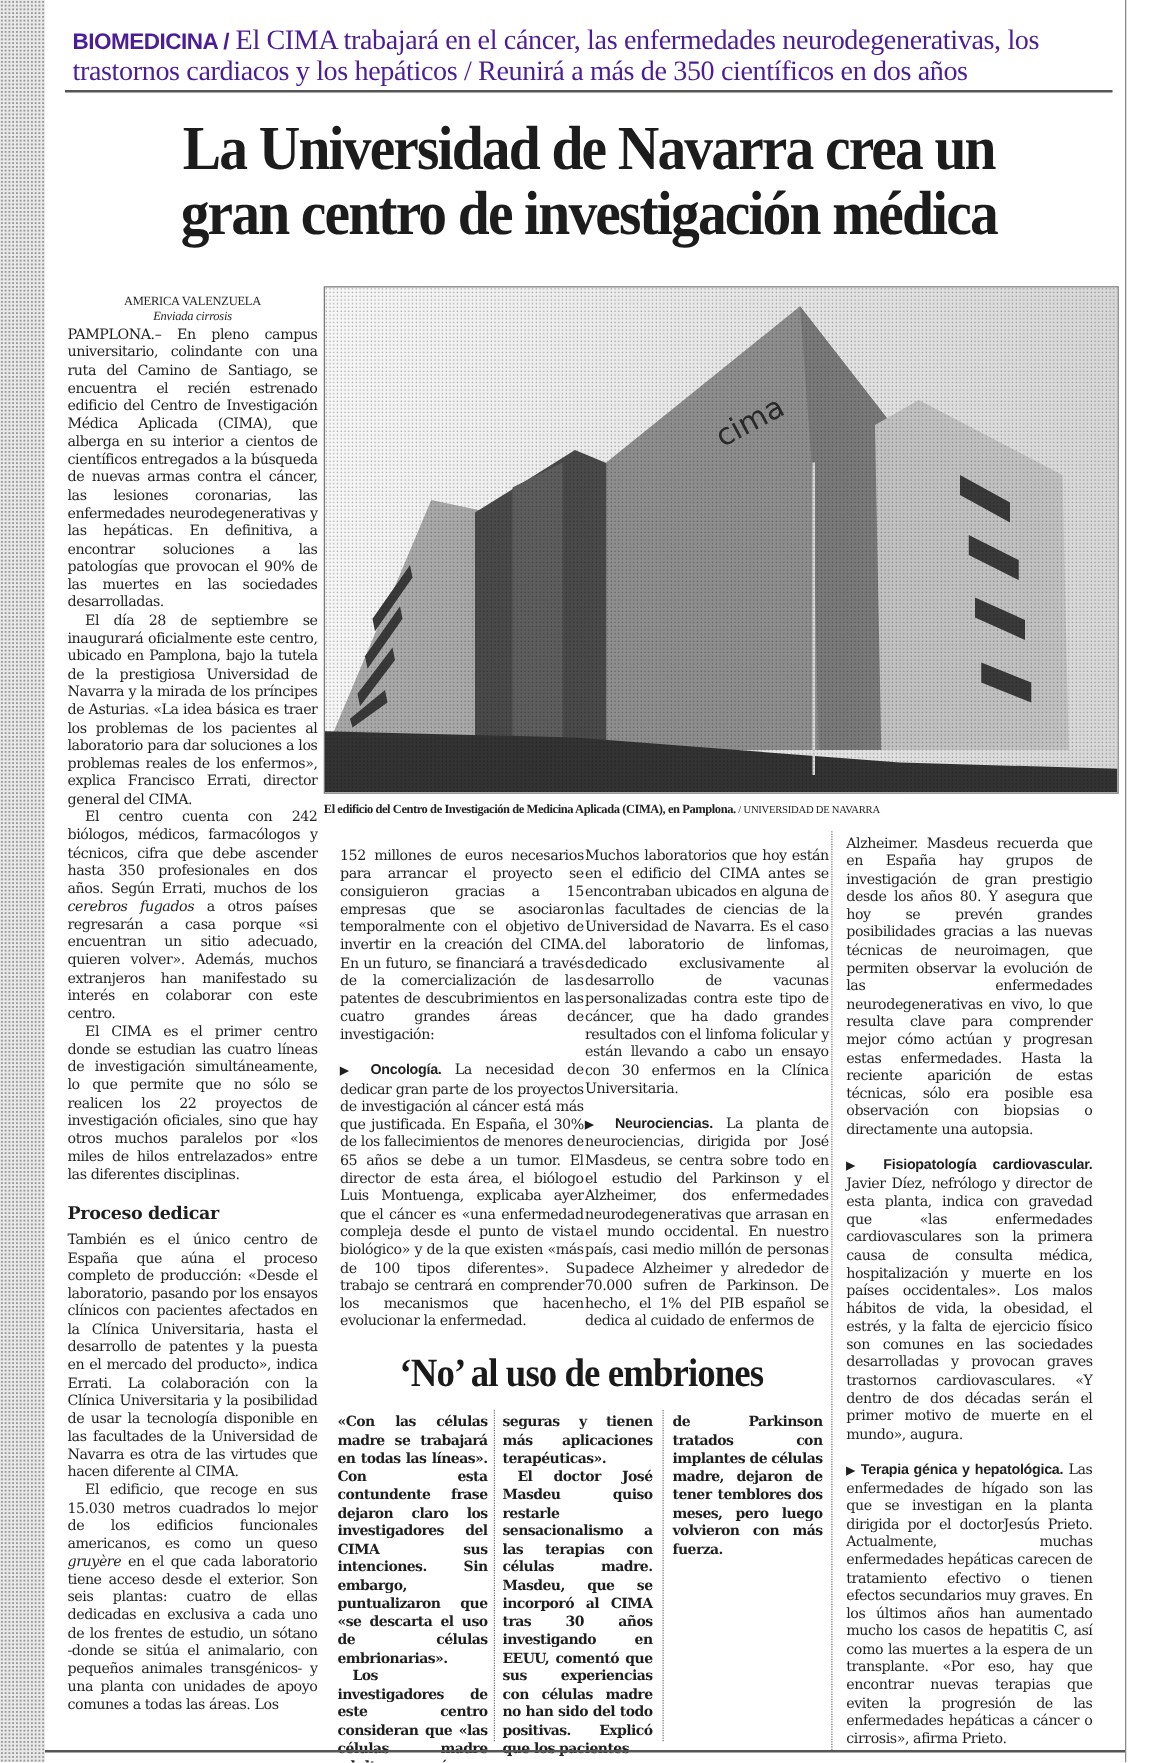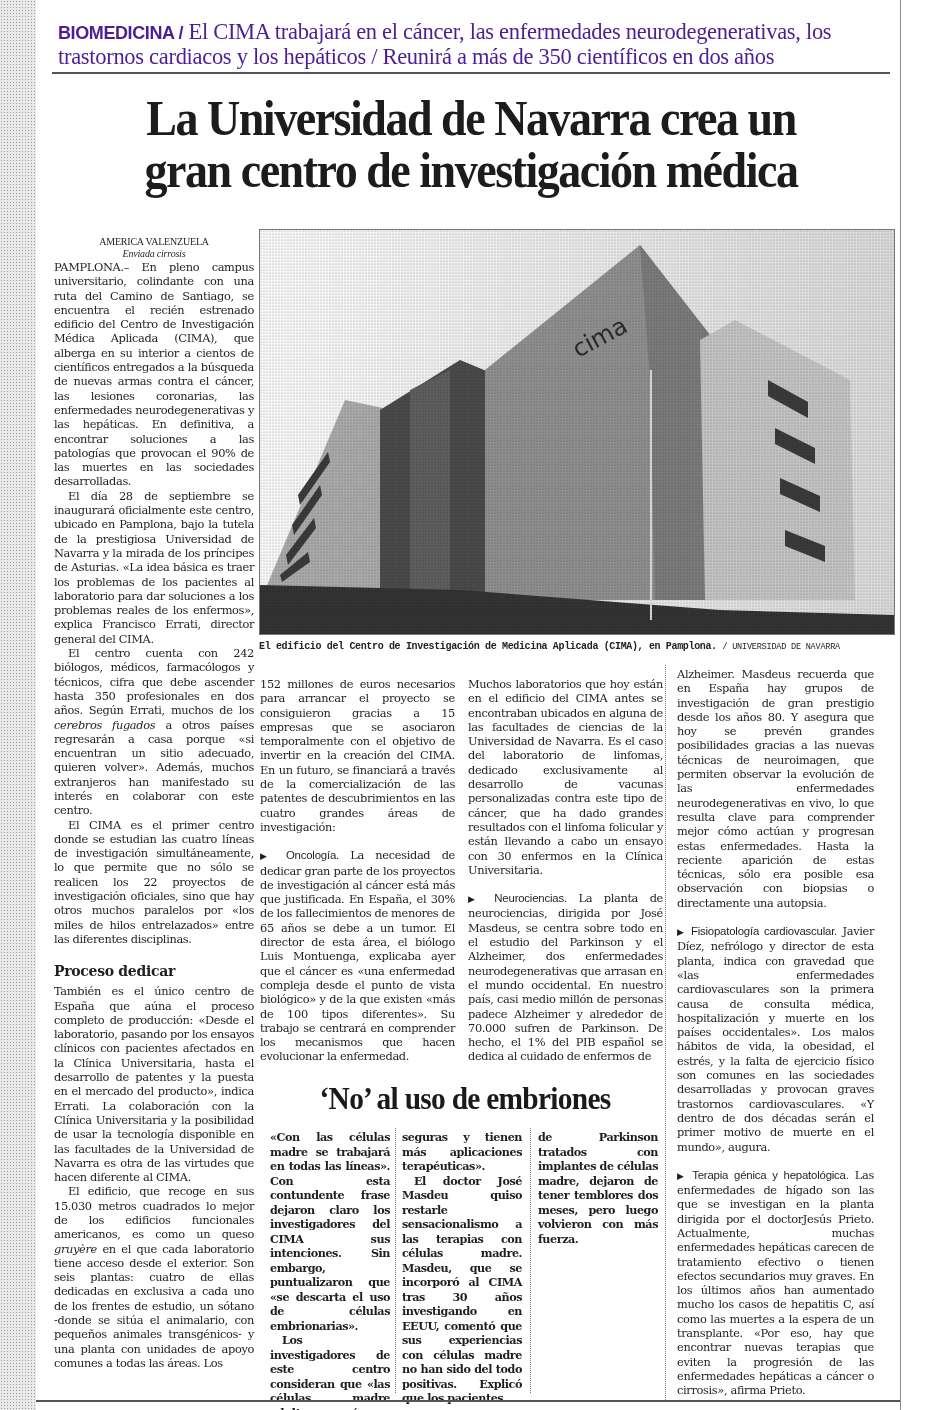--- a/index.html
+++ b/index.html
@@ -33,35 +33,35 @@
     position:absolute; left:52px; top:92px; width:838px; text-align:center;
     font-family:"Liberation Serif", serif; font-weight:bold; font-size:50px; line-height:52px;
     letter-spacing:-1.6px; color:#1c1c1c;
     transform:scaleX(0.92); transform-origin:center top;
   }
 
   .col { position:absolute; font-family:"DejaVu Serif", serif; font-size:11.4px; line-height:14.3px; text-align:justify; letter-spacing:-0.35px; color:#1f1f1f; }
   .col p { margin:0; text-indent:14px; hyphens:auto; }
   .col p.noindent { text-indent:0; }
   .col p.gap { margin-top:14px; text-indent:0; }
-  .lead-tag { font-family:"Liberation Sans", sans-serif; font-weight:normal; letter-spacing:-0.2px;margin-top:10px; }
+  .lead-tag { font-family:"Liberation Sans", sans-serif; font-weight:bold; letter-spacing:-0.2px;margin-top:10px; }
   .tri { font-size:9px; }
 
   .byline { text-align:center; font-family:Liberation Serif, serif; font-size:10px; line-height:12px; letter-spacing:-0.2px; }
   .byline .role { font-style:italic; }
   .subhead { font-family:"DejaVu Serif", serif; font-weight:bold; font-size:14px; line-height:18px; margin:16px 0 4px 0; letter-spacing:-0.3px; }
 
   .photo {
     position:absolute; left:259px; top:229px; width:634px; height:404px;
     border:1px solid #777; overflow:hidden;
     background:#f4f4f4;
   }
   .caption {
     position:absolute; left:259px; top:641px; width:640px;
-    font-family:Liberation Mono, monospace; font-size:10px; line-height:12px; letter-spacing:-0.35px; color:#222;
+    font-family:Liberation Serif, serif; font-size:10px; line-height:12px; letter-spacing:-0.35px; color:#222;
     white-space:nowrap;
   }
   .caption b { font-weight:bold; }
   .caption .credit { font-size:8.5px; letter-spacing:-0.2px; }
 
   .vrule { position:absolute; width:0; border-left:1px dotted #777; }
 
   .box-title {
     position:absolute; left:270px; top:1080px; width:390px; text-align:center;
     font-family:"Liberation Serif", serif; font-weight:bold; font-size:32px; line-height:36px; letter-spacing:-0.8px;
@@ -143,21 +143,21 @@
     <polygon points="0,355 200,360 460,380 634,385 634,404 0,404" fill="#333"></polygon>
     <rect x="390" y="140" width="2" height="250" fill="#ddd"></rect>
     <rect width="634" height="404" fill="url(#grain)"></rect>
   </svg>
 </div>
 <div class="caption">
   <b>El edificio del Centro de Investigación de Medicina Aplicada (CIMA), en Pamplona.</b>
   <span class="credit">/ UNIVERSIDAD DE NAVARRA</span>
 </div>
 
-<div class="col" style="left:260px; top:677px; width:195px;">
+<div class="col" style="left:272px; top:677px; width:195px;">
   <p class="noindent">152 millones de euros necesarios para arrancar el proyecto se consiguieron gracias a 15 empresas que se asociaron temporalmente con el objetivo de invertir en la creación del CIMA. En un futuro, se financiará a través de la comercialización de las patentes de descubrimientos en las cuatro grandes áreas de investigación:</p>
   <p class="gap"><span class="lead-tag"><span class="tri">▶</span> <span>Oncología.</span></span><span> La necesidad de dedicar gran parte de los proyectos de investigación al cáncer está más que justificada. En España, el 30% de los fallecimientos de menores de 65 años se debe a un tumor. El director de esta área, el biólogo Luis Montuenga, explicaba ayer que el cáncer es «una enfermedad compleja desde el punto de vista biológico» y de la que existen «más de 100 tipos diferentes». Su trabajo se centrará en comprender los mecanismos que hacen evolucionar la enfermedad.</span></p>
 </div>
 
 <div class="col" style="left:468px; top:677px; width:195px;">
   <p class="noindent">Muchos laboratorios que hoy están en el edificio del CIMA antes se encontraban ubicados en alguna de las facultades de ciencias de la Universidad de Navarra. Es el caso del laboratorio de linfomas, dedicado exclusivamente al desarrollo de vacunas personalizadas contra este tipo de cáncer, que ha dado grandes resultados con el linfoma folicular y están llevando a cabo un ensayo con 30 enfermos en la Clínica Universitaria.</p>
   <p class="gap"><span class="lead-tag"><span class="tri">▶</span> <span>Neurociencias.</span></span><span> La planta de neurociencias, dirigida por José Masdeus, se centra sobre todo en el estudio del Parkinson y el Alzheimer, dos enfermedades neurodegenerativas que arrasan en el mundo occidental. En nuestro país, casi medio millón de personas padece Alzheimer y alrededor de 70.000 sufren de Parkinson. De hecho, el 1% del PIB español se dedica al cuidado de enfermos de</span></p>
 </div>
 
 <div class="col" style="left:677px; top:667px; width:197px;">

